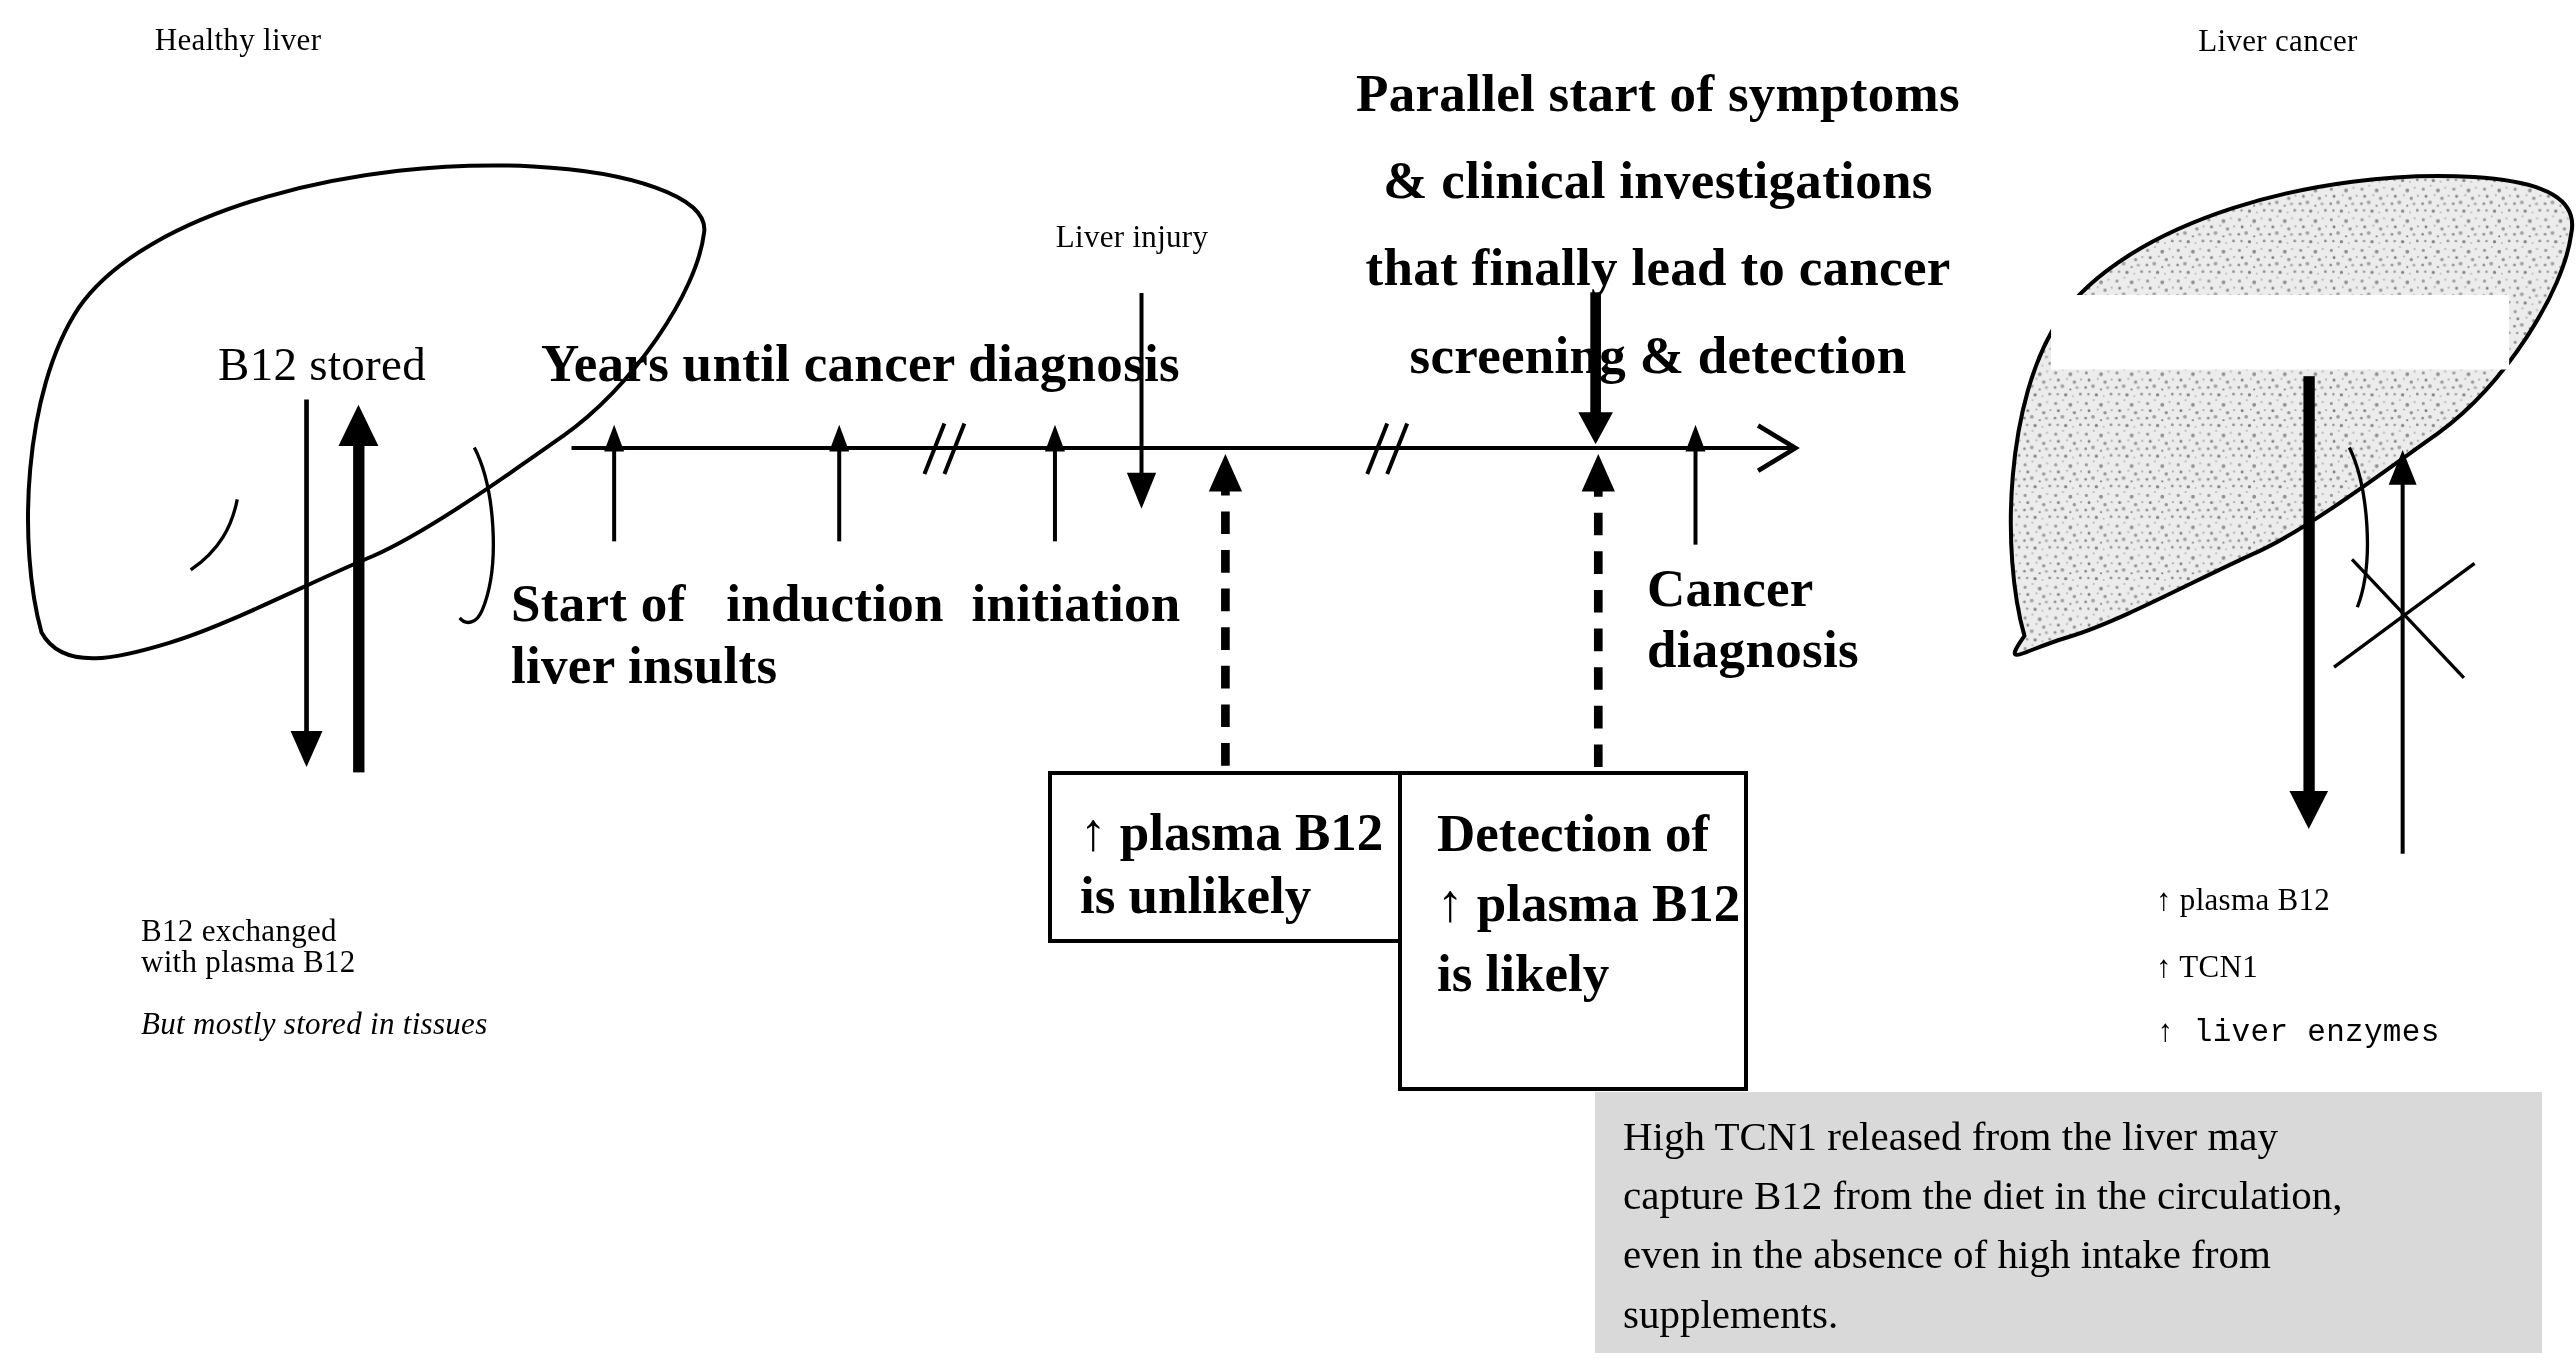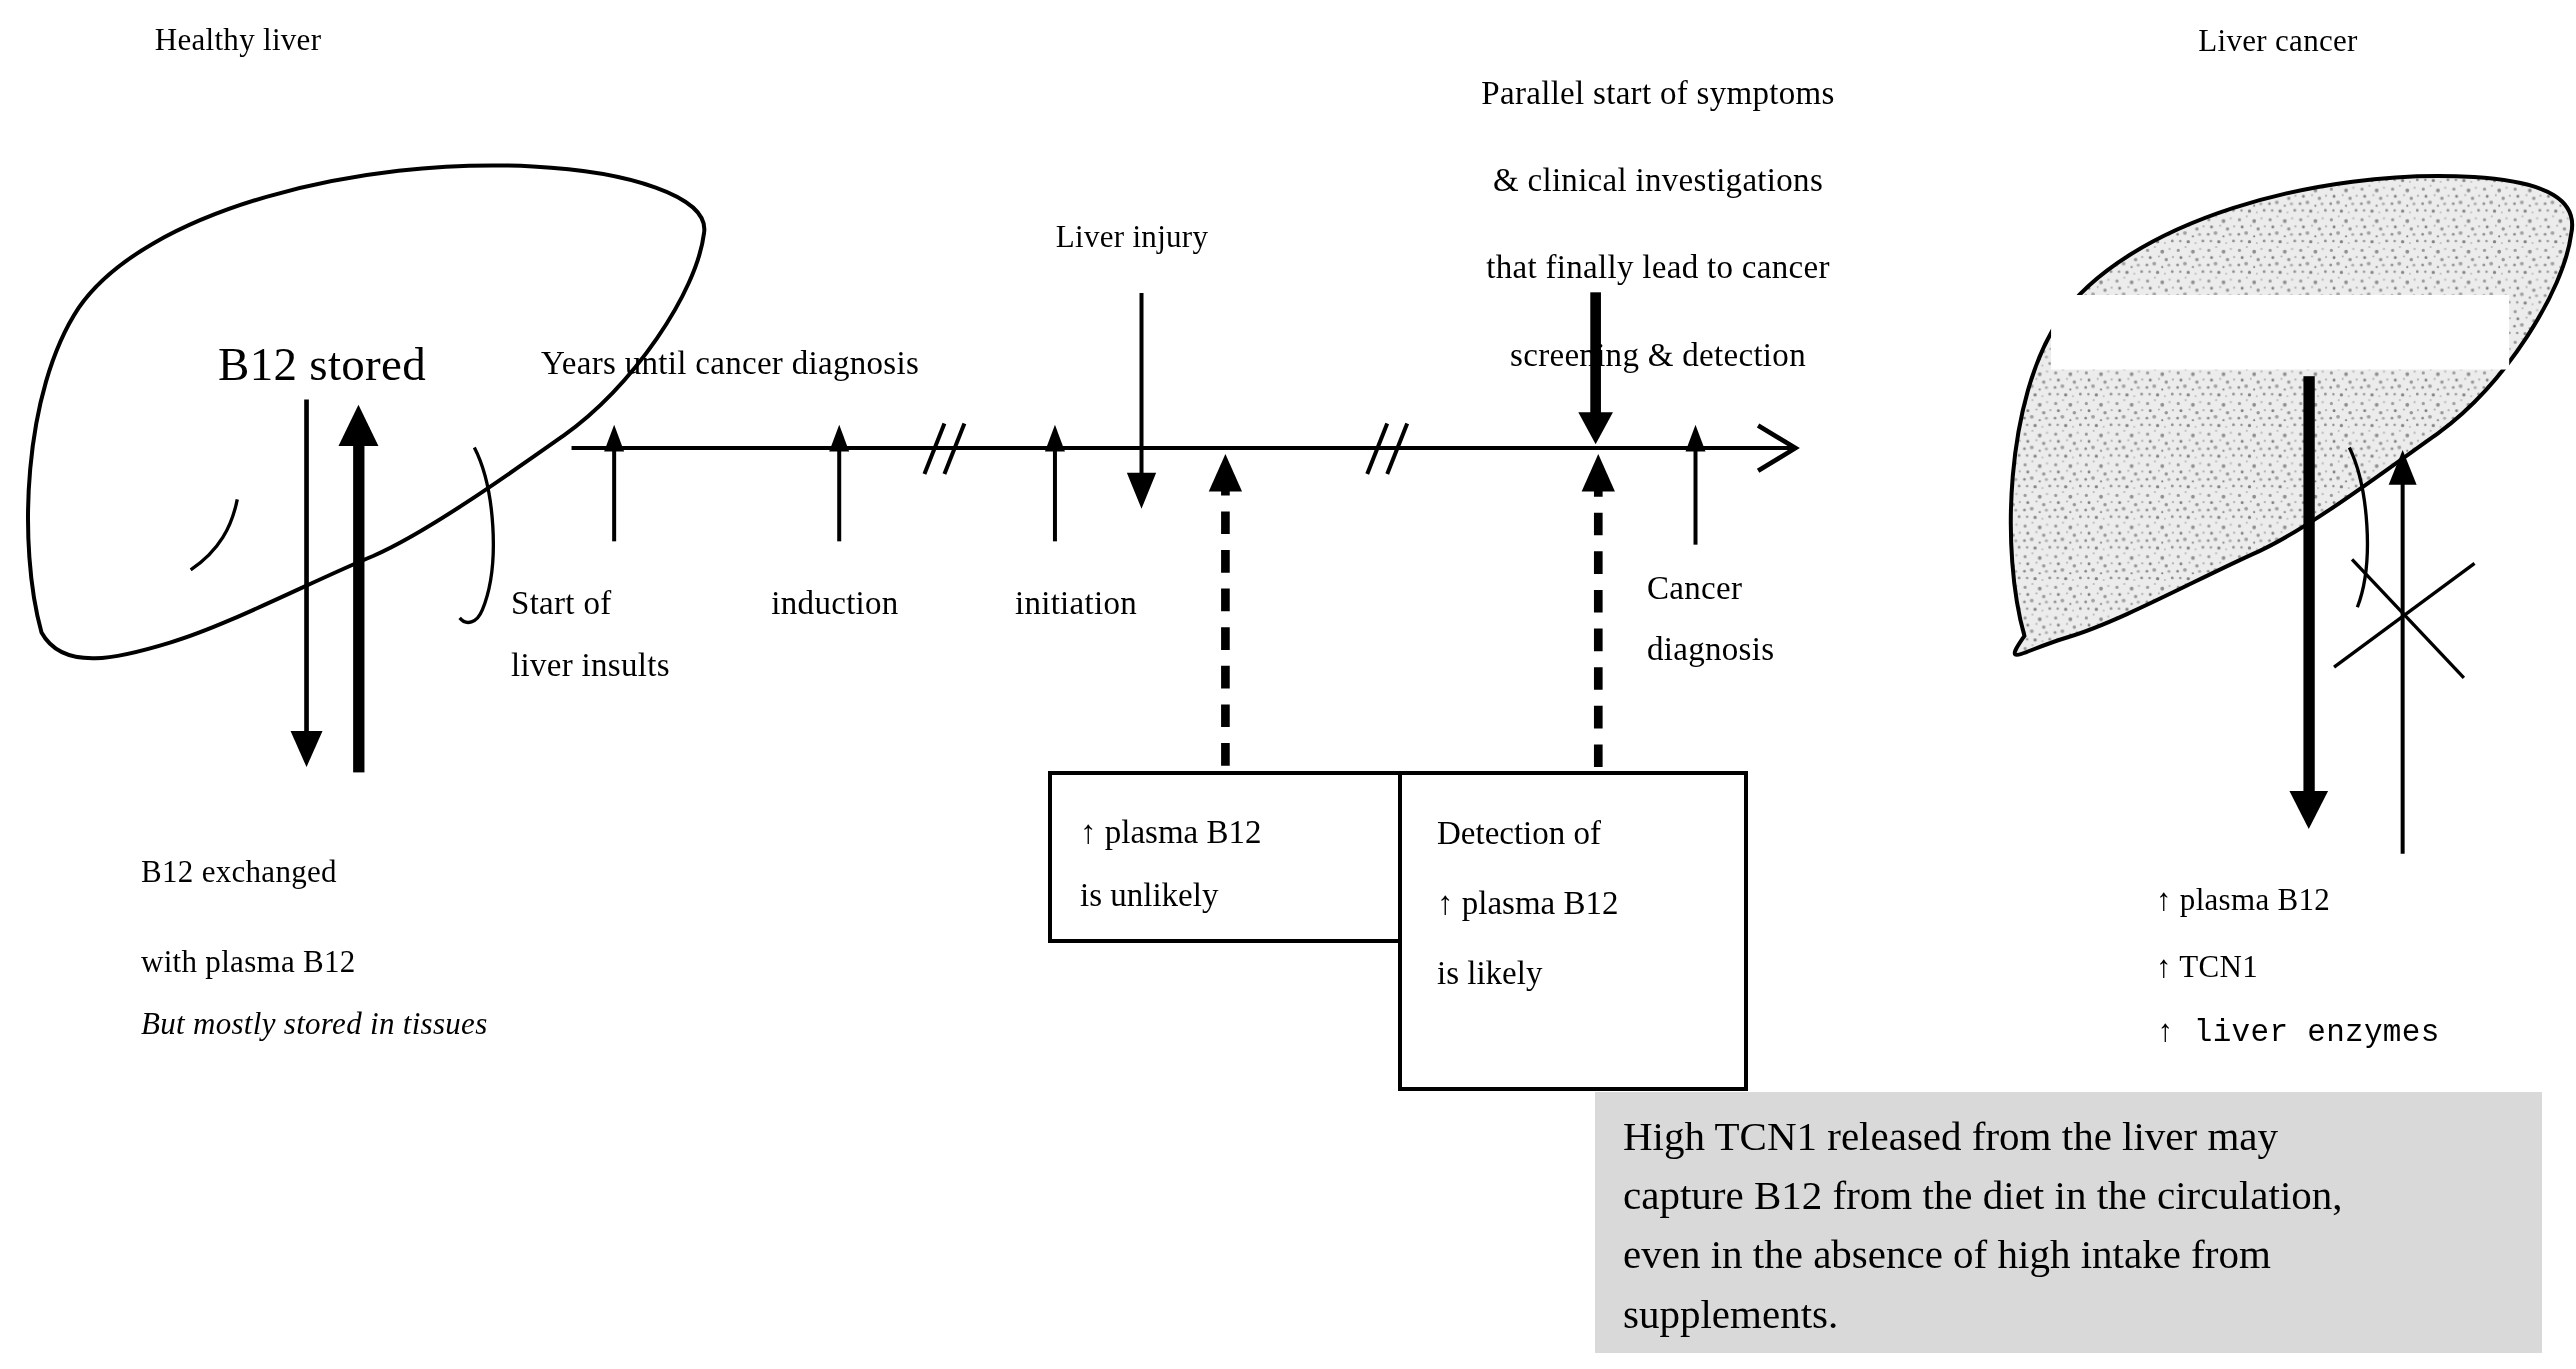--- a/index.html
+++ b/index.html
@@ -13,21 +13,21 @@
   }
   .txt{
     position:absolute;
     white-space:nowrap;
     transform:translate(0,-50%);
     line-height:1;
     letter-spacing:0.3px;
   }
   .txt.center{transform:translate(-50%,-50%);}
   .f62{font-size:41px;}
-  .f64{font-size:33px;}
+  .f64{font-size:53px;font-weight:bold;}
   .f66{font-size:31px;}
   .f70{font-size:47px;}
   svg{position:absolute;left:0;top:0;}
   .outbox{
     position:absolute;
     border:4.7px solid #000;
     background:#fff;
     box-sizing:border-box;
   }
   .boxline{position:absolute;white-space:nowrap;line-height:1;}
@@ -142,21 +142,21 @@
       <polygon points="3608,676 3587,728 3629,728" fill="#000"></polygon>
     </g>
     <g>
       <line x1="3505" y1="1002" x2="3716" y2="846" stroke="#000" stroke-width="5"></line>
       <line x1="3532" y1="840" x2="3700" y2="1018" stroke="#000" stroke-width="5"></line>
     </g>
   </svg>
 
   <div class="txt center f66" style="left:238px;top:39px;">Healthy liver</div>
   <div class="txt center f70" style="left:322px;top:364px;">B12 stored</div>
-  <div class="txt f66" style="left:141px;top:871px;">B12 exchanged</div>
+  <div class="txt f66" style="left:141px;top:930px;">B12 exchanged</div>
   <div class="txt f66" style="left:141px;top:961px;">with plasma B12</div>
   <div class="txt f66" style="left:141px;top:1023px;font-style:italic;">But mostly stored in tissues</div>
 
   <div class="txt f64" style="left:541px;top:363px;">Years until cancer diagnosis</div>
   <div class="txt f64" style="left:511px;top:603px;">Start of</div>
   <div class="txt f64" style="left:511px;top:665px;">liver insults</div>
   <div class="txt center f64" style="left:835px;top:603px;">induction</div>
   <div class="txt center f64" style="left:1076px;top:603px;">initiation</div>
   <div class="txt center f66" style="left:1132px;top:236px;">Liver injury</div>
   <div class="txt f64" style="left:1647px;top:588px;">Cancer</div>

